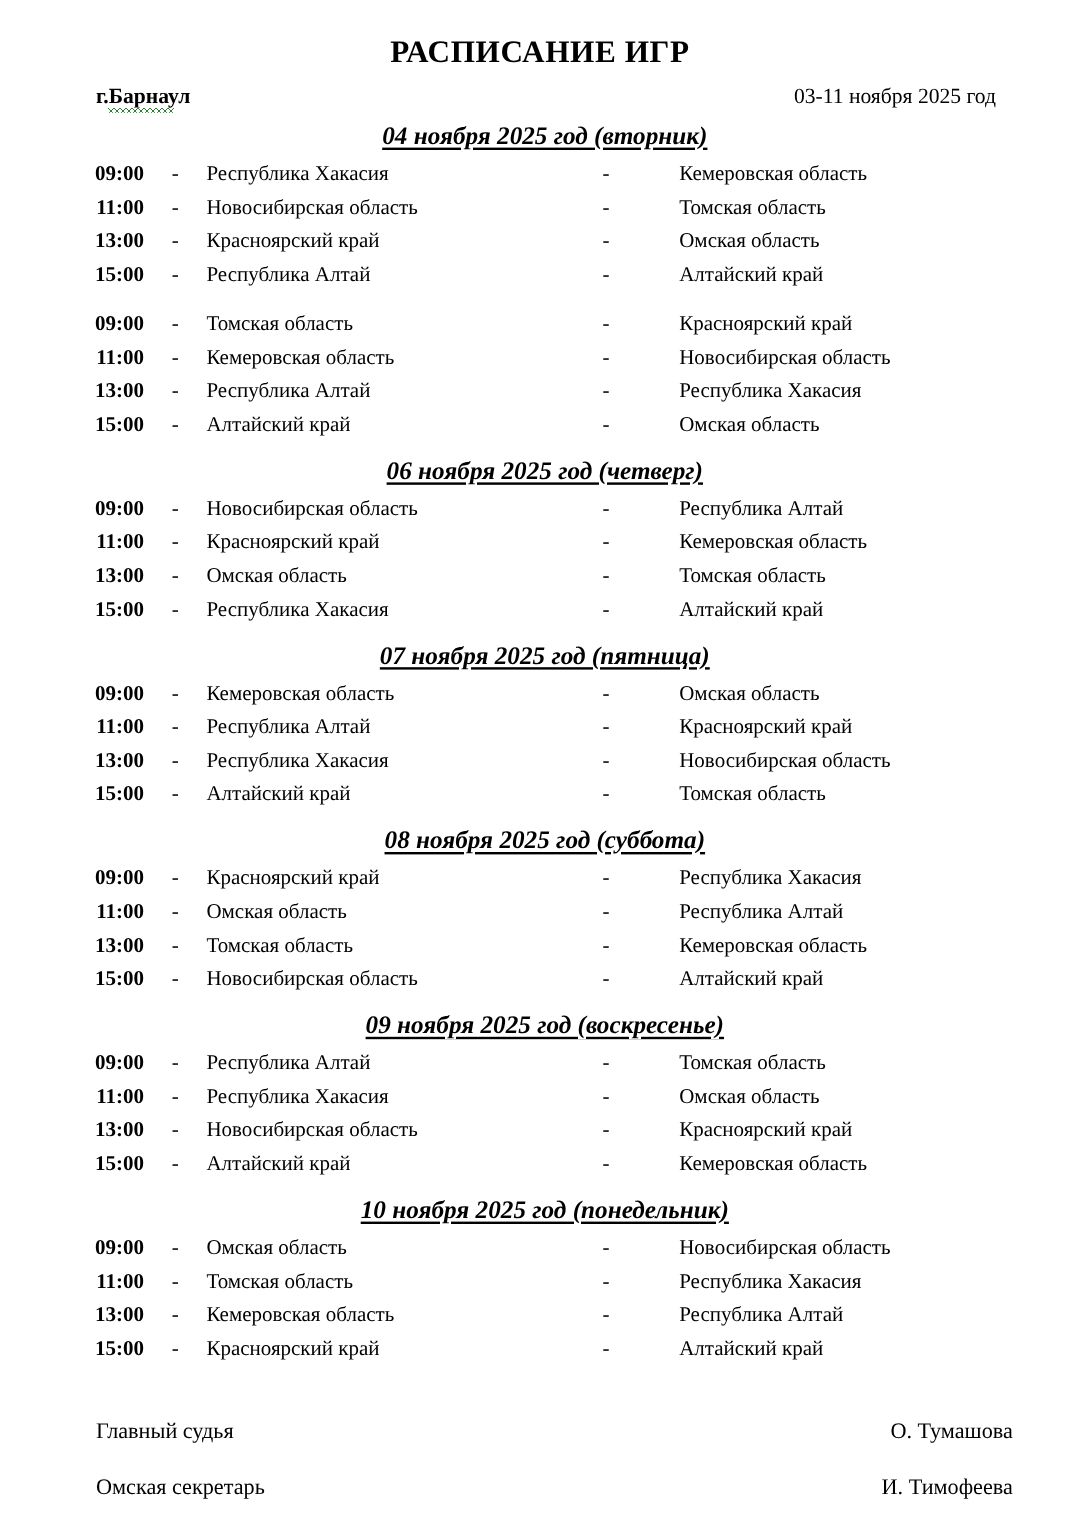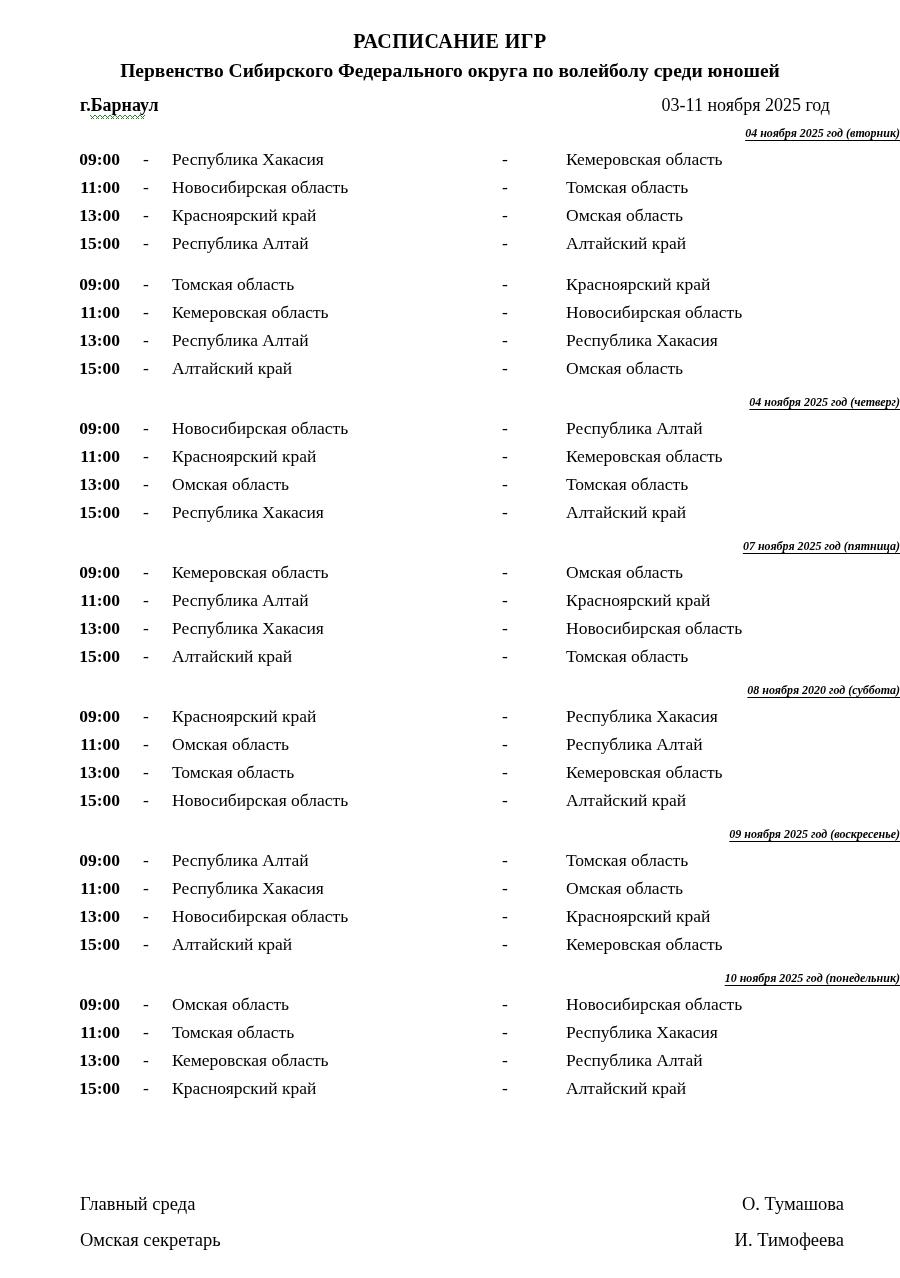--- a/index.html
+++ b/index.html
@@ -21,21 +21,21 @@
     width: 900px;
     height: 1278px;
     box-sizing: border-box;
     padding: 0;
     position: relative;
   }
 
   
   .doc-title {
     text-align: center;
-    font-size: 20px;
+    font-size: 26px;
     font-weight: bold;
     letter-spacing: 0.5px;
     margin: 0;
     padding-top: 30px;
     line-height: 1.1;
   }
   .doc-subtitle {
     text-align: center;
     font-size: 19.5px;
     font-weight: bold;
@@ -74,22 +74,22 @@
   .meta-dates {
     font-weight: normal;
     font-size: 18px;
   }
 
   
   .day-block { margin-top: 13px; }
   .day-block:first-of-type { margin-top: 8px; }
 
   .day-title {
-    text-align: right;
-    font-size: 12px;
+    text-align: center;
+    font-size: 21px;
     font-weight: bold;
     font-style: italic;
     text-decoration: underline;
     text-underline-offset: 3px;
     margin: 0 0 4px 0;
     padding-left: 8px;
   }
 
   table.games {
     border-collapse: collapse;
@@ -124,31 +124,30 @@
   }
   .sign-row {
     display: flex;
     justify-content: space-between;
     align-items: baseline;
     margin: 0 56px 0 80px;
     font-size: 18.5px;
     line-height: 36px;
   }
   .sign-role { text-align: left; }
-  .sign-name { text-align: right; }
+  .sign-name { text-align: right; margin-top: 11px; }
 </style>
 </head>
 <body>
 
 <div class="page">
 
   <h1 class="doc-title">РАСПИСАНИЕ  ИГР</h1>
 
   <div class="doc-subtitle">
-    <div>Первенство Сибирского Федерального округа по волейболу среди юношей</div>
   </div>
 
   <div class="meta-row">
     <span class="meta-city">
       <span>г.Барнаул</span>
       <span class="squiggle"></span>
     </span>
     <span class="meta-dates">03-11 ноября 2025 год</span>
   </div>
 
@@ -216,21 +215,21 @@
               <td class="col-time">15:00</td>
               <td class="col-dash1">-</td>
               <td class="col-team1">Алтайский край</td>
               <td class="col-dash2">-</td>
               <td class="col-team2">Омская область</td>
             </tr>
           </tbody>
         </table>
       </div>
       <div class="day-block">
-        <div class="day-title">04 ноября 2025 год (четверг)</div>
+        <div class="day-title">06 ноября 2025 год (четверг)</div>
         <table class="games">
           <tbody>
             <tr>
               <td class="col-time">09:00</td>
               <td class="col-dash1">-</td>
               <td class="col-team1">Новосибирская область</td>
               <td class="col-dash2">-</td>
               <td class="col-team2">Республика Алтай</td>
             </tr>
             <tr>
@@ -286,21 +285,21 @@
               <td class="col-time">15:00</td>
               <td class="col-dash1">-</td>
               <td class="col-team1">Алтайский край</td>
               <td class="col-dash2">-</td>
               <td class="col-team2">Томская область</td>
             </tr>
           </tbody>
         </table>
       </div>
       <div class="day-block">
-        <div class="day-title">08 ноября 2020 год (суббота)</div>
+        <div class="day-title">08 ноября 2025 год (суббота)</div>
         <table class="games">
           <tbody>
             <tr>
               <td class="col-time">09:00</td>
               <td class="col-dash1">-</td>
               <td class="col-team1">Красноярский край</td>
               <td class="col-dash2">-</td>
               <td class="col-team2">Республика Хакасия</td>
             </tr>
             <tr>
@@ -395,21 +394,21 @@
               <td class="col-team2">Алтайский край</td>
             </tr>
           </tbody>
         </table>
       </div>
     </div>
 
   <div class="footer">
     <div id="signatures-container">
         <div class="sign-row">
-          <span class="sign-role">Главный среда</span>
+          <span class="sign-role">Главный судья</span>
           <span class="sign-name">О. Тумашова</span>
         </div>
         <div class="sign-row">
           <span class="sign-role">Омская секретарь</span>
           <span class="sign-name">И. Тимофеева</span>
         </div>
       </div>
   </div>
 
 </div>

